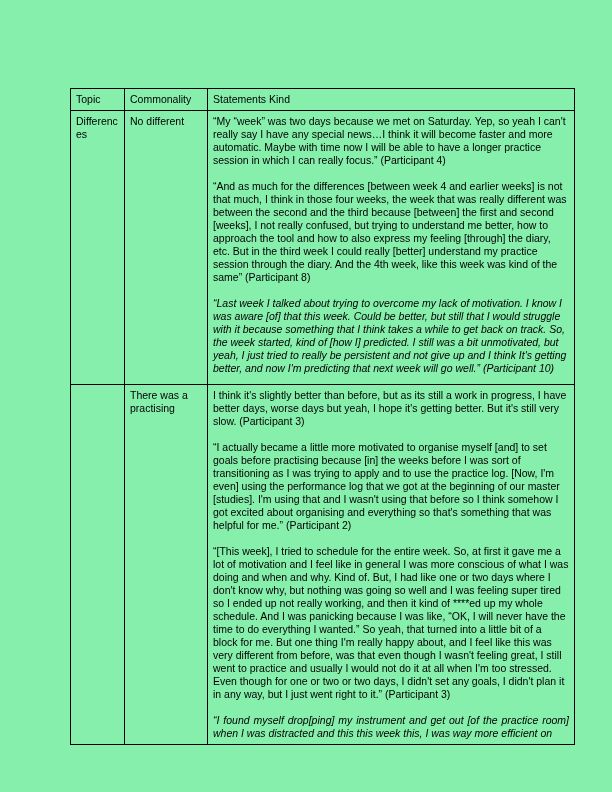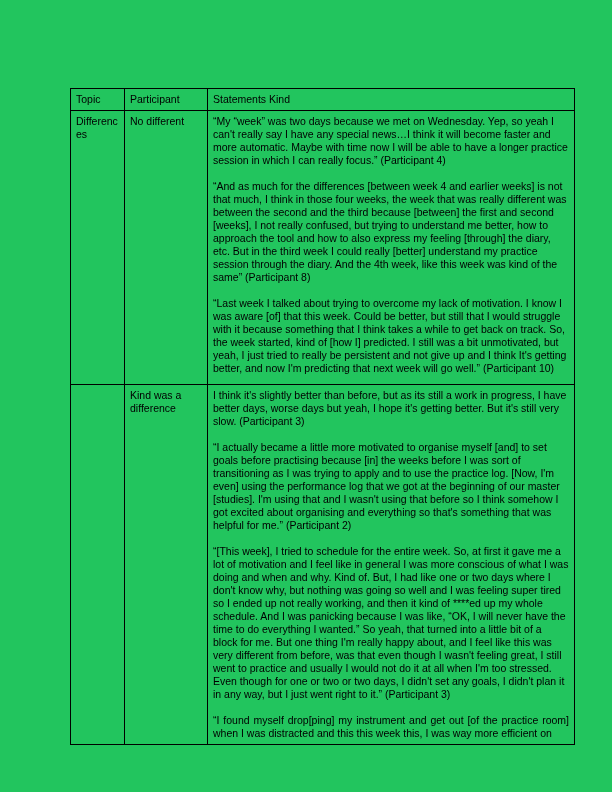--- a/index.html
+++ b/index.html
@@ -4,21 +4,21 @@
 <style>
   html, body {
     margin: 0;
     padding: 0;
     background: #ffffff;
   }
   .page {
     position: relative;
     width: 612px;
     height: 792px;
-    background: #22c55e;
+    background: #86efac;
     overflow: hidden;
     font-family: "Liberation Sans", "DejaVu Sans", sans-serif;
     color: #000000;
   }
   table.qual-table {
     position: absolute;
     left: 70px;
     top: 88px;
     width: 471px;
     border-collapse: collapse;
@@ -40,52 +40,53 @@
   tr.header-row th { height: 13px; }
   td.cell-topic {
     overflow-wrap: break-word;
     word-break: break-all;
   }
   td.cell-statements p {
     margin: 0 0 13px 0;
   }
   td.cell-statements p:last-child {
     margin-bottom: 0;
+    font-style: italic;
   }
   td.cell-statements p.extra-gap {
     text-align: justify;
   }
   tr.row-1 { height: 274px; }
   tr.row-2 { height: 330px; }
 </style>
 </head>
 <body>
 
 <div class="page">
   <table class="qual-table">
     <thead>
       <tr class="header-row">
         <th class="col-topic">Topic</th>
-        <th class="col-commonality">Participant</th>
+        <th class="col-commonality">Commonality</th>
         <th class="col-statements">Statements Kind</th>
       </tr>
     </thead>
     <tbody>
       <tr class="row-1">
         <td class="cell-topic">Differences</td>
         <td class="cell-commonality">No different</td>
         <td class="cell-statements">
-          <p>“My “week” was two days because we met on Wednesday. Yep, so yeah I can't really say I have any special news…I think it will become faster and more automatic. Maybe with time now I will be able to have a longer practice session in which I can really focus.” (Participant 4)</p>
+          <p>“My “week” was two days because we met on Saturday. Yep, so yeah I can't really say I have any special news…I think it will become faster and more automatic. Maybe with time now I will be able to have a longer practice session in which I can really focus.” (Participant 4)</p>
           <p>“And as much for the differences [between week 4 and earlier weeks] is not that much, I think in those four weeks, the week that was really different was between the second and the third because [between] the first and second [weeks], I not really confused, but trying to understand me better, how to approach the tool and how to also express my feeling [through] the diary, etc. But in the third week I could really [better] understand my practice session through the diary. And the 4th week, like this week was kind of the same” (Participant 8)</p>
           <p>“Last week I talked about trying to overcome my lack of motivation. I know I was aware [of] that this week. Could be better, but still that I would struggle with it because something that I think takes a while to get back on track. So, the week started, kind of [how I] predicted. I still was a bit unmotivated, but yeah, I just tried to really be persistent and not give up and I think It's getting better, and now I'm predicting that next week will go well.” (Participant 10)</p>
         </td>
       </tr>
       <tr class="row-2">
         <td class="cell-topic"></td>
-        <td class="cell-commonality">Kind was a difference</td>
+        <td class="cell-commonality">There was a practising</td>
         <td class="cell-statements">
           <p>I think it's slightly better than before, but as its still a work in progress, I have better days, worse days but yeah, I hope it's getting better. But it's still very slow. (Participant 3)</p>
           <p>“I actually became a little more motivated to organise myself [and] to set goals before practising because [in] the weeks before I was sort of transitioning as I was trying to apply and to use the practice log. [Now, I'm even] using the performance log that we got at the beginning of our master [studies]. I'm using that and I wasn't using that before so I think somehow I got excited about organising and everything so that's something that was helpful for me.” (Participant 2)</p>
           <p>“[This week], I tried to schedule for the entire week. So, at first it gave me a lot of motivation and I feel like in general I was more conscious of what I was doing and when and why. Kind of. But, I had like one or two days where I don't know why, but nothing was going so well and I was feeling super tired so I ended up not really working, and then it kind of ****ed up my whole schedule. And I was panicking because I was like, “OK, I will never have the time to do everything I wanted.”  So yeah, that turned into a little bit of a block for me. But one thing I'm really happy about, and I feel like this was very different from before, was that even though I wasn't feeling great, I still went to practice and usually I would not do it at all when I'm too stressed. Even though for one or two or two days, I didn't set any goals, I didn't plan it in any way, but I just went right to it.” (Participant 3)</p>
           <p class="extra-gap">“I found myself drop[ping] my instrument and get out [of the practice room] when I was distracted and this this week this, I was way more efficient on</p>
         </td>
       </tr>
     </tbody>
   </table>
 </div>

